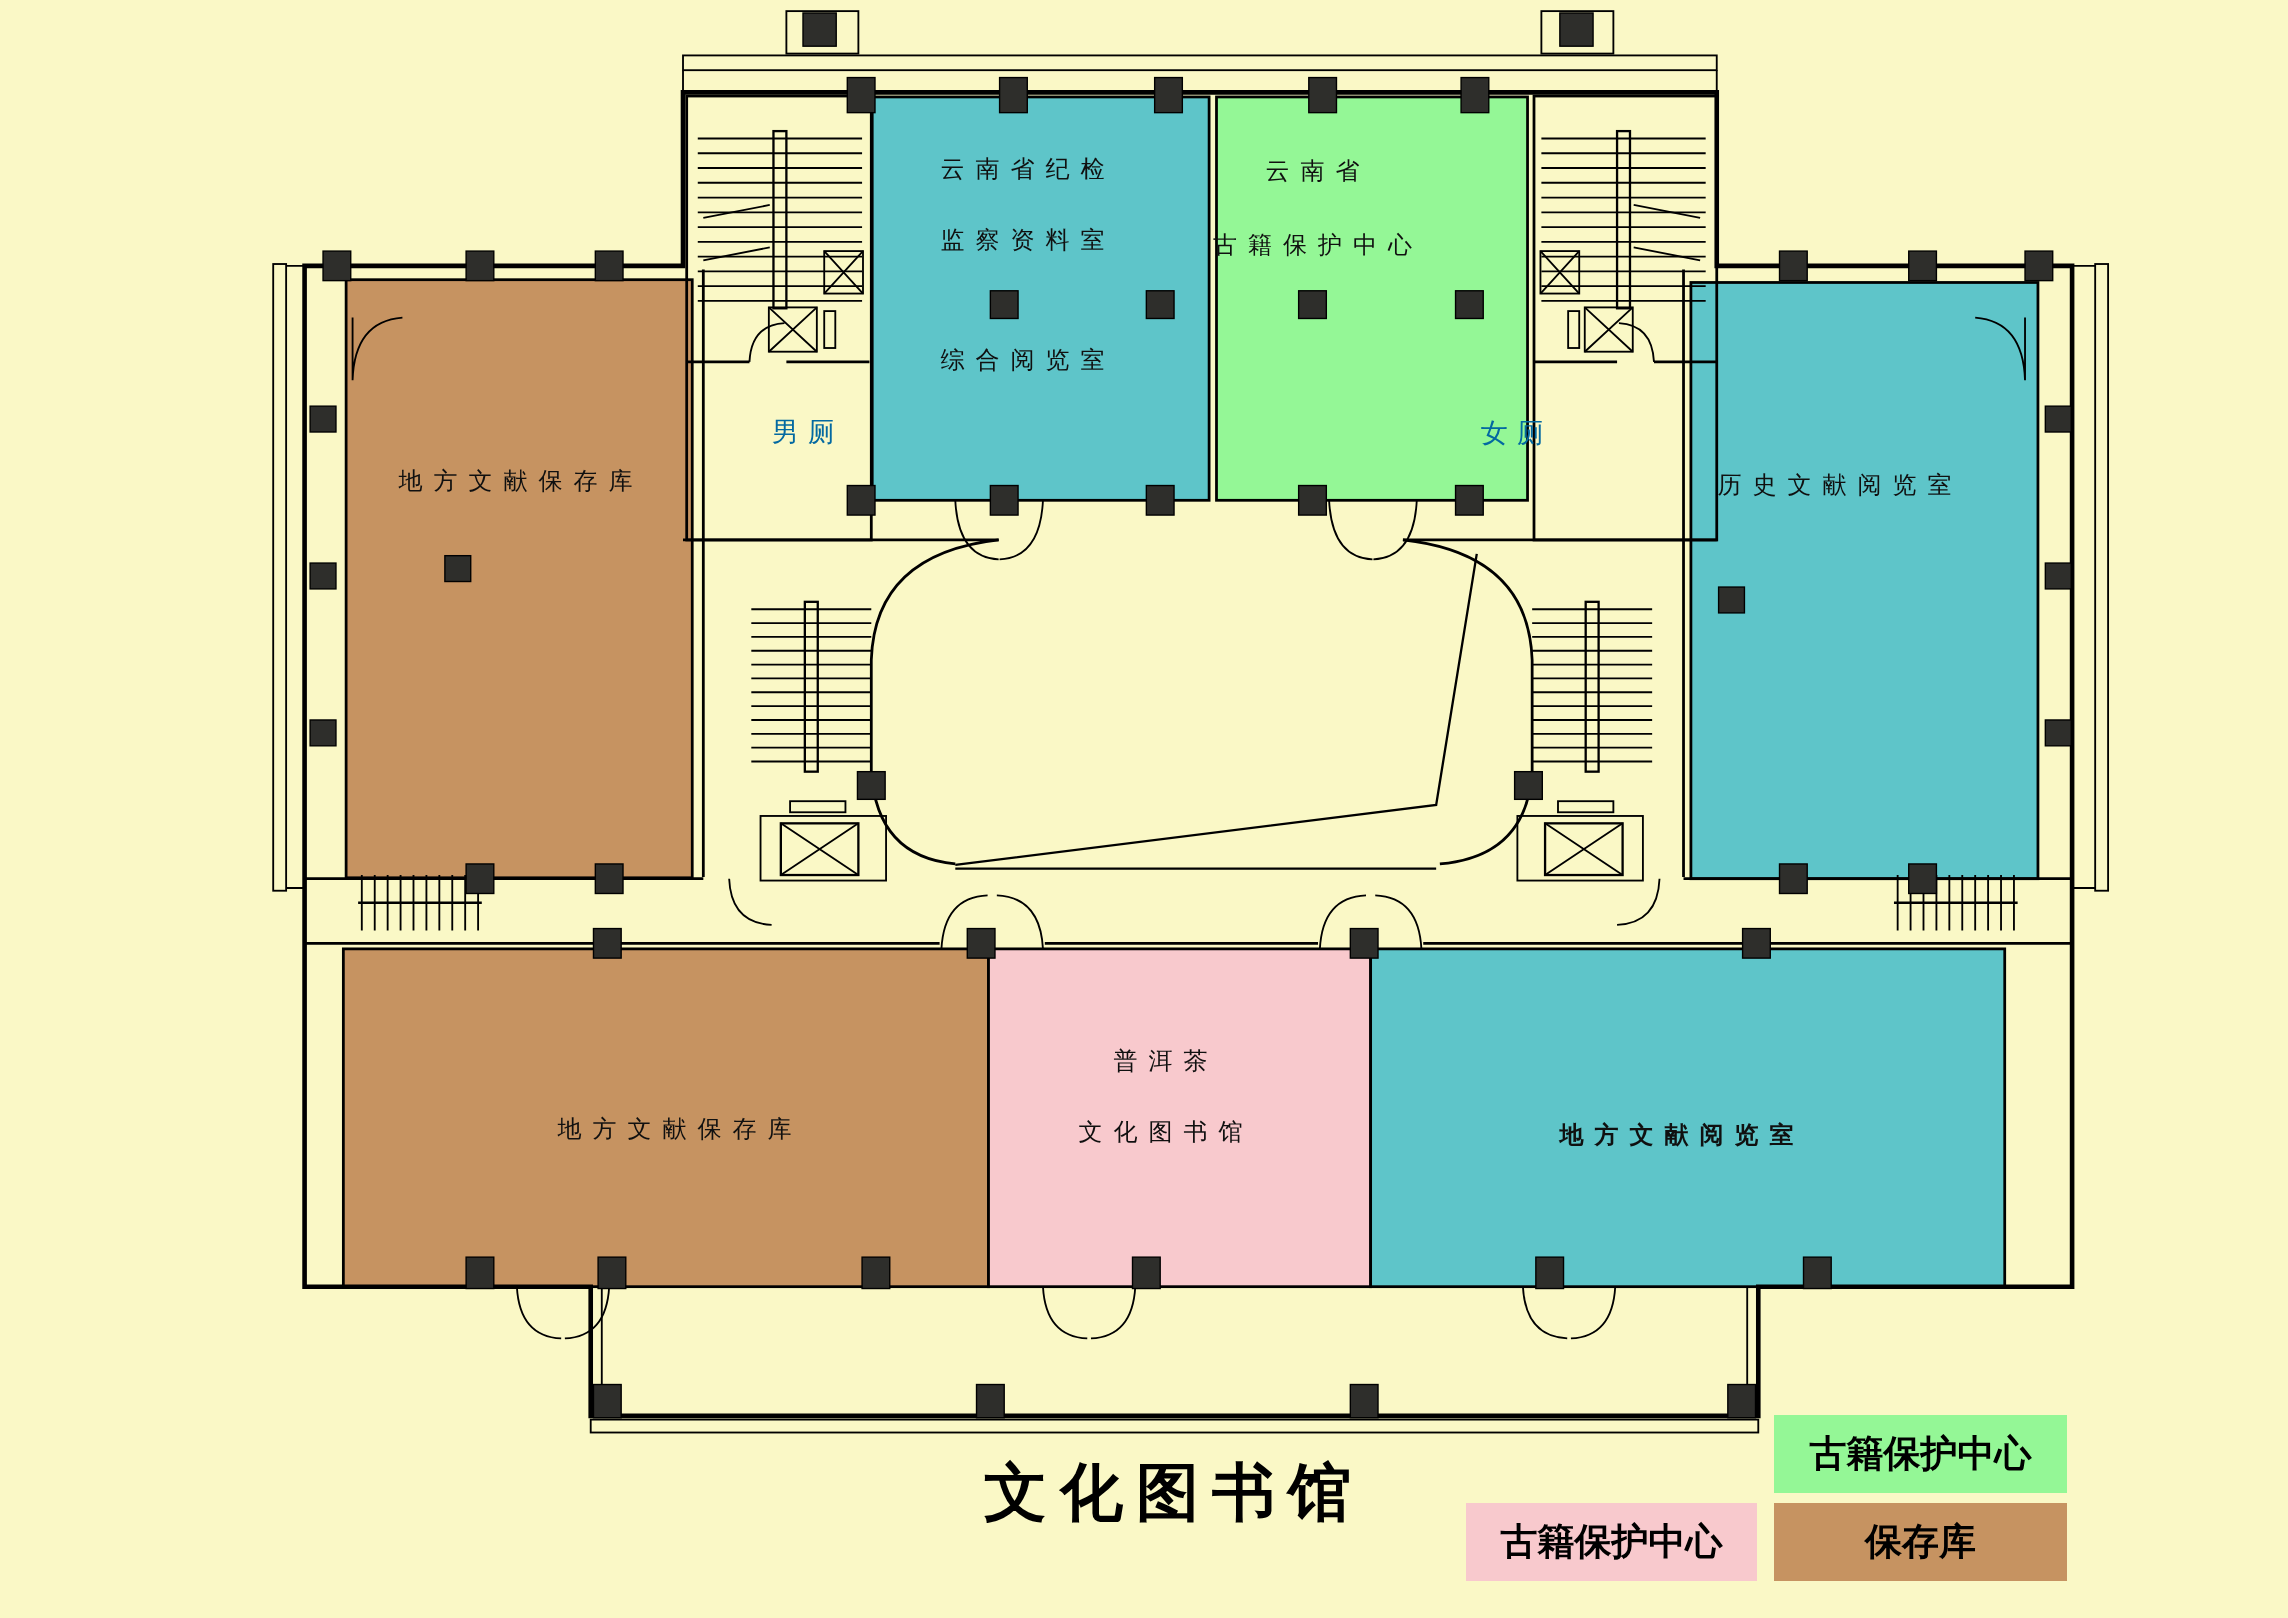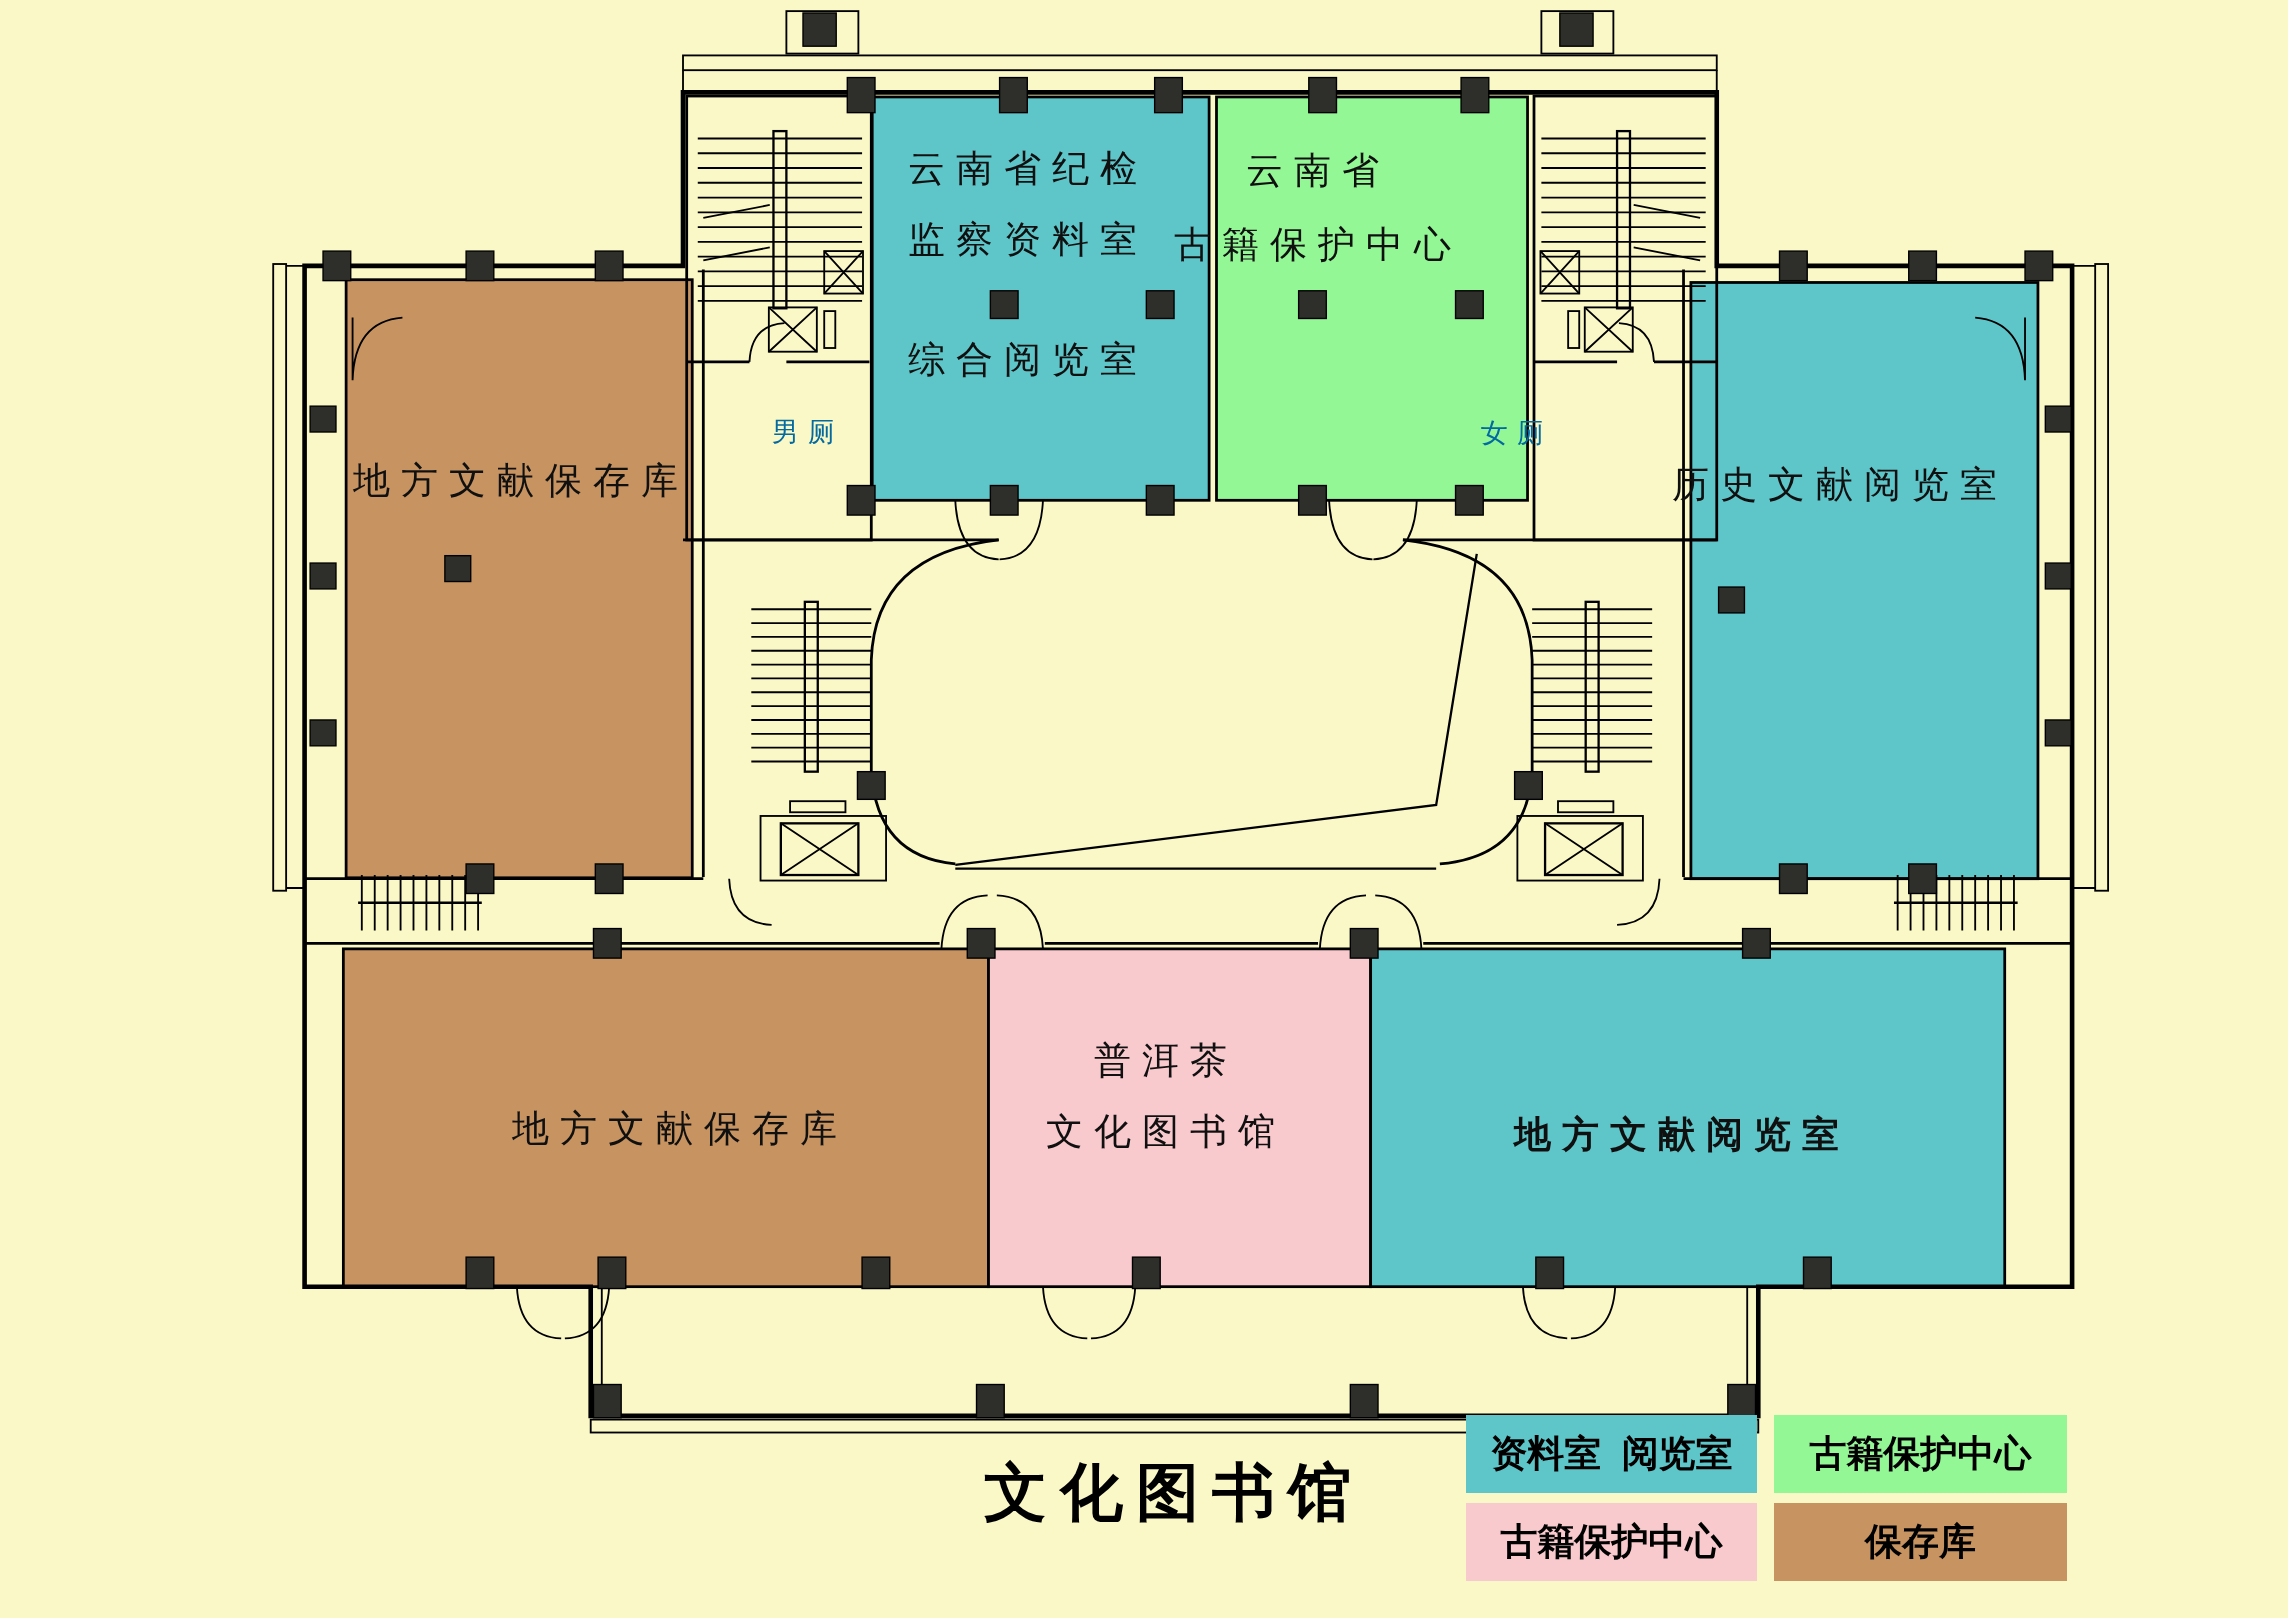--- a/index.html
+++ b/index.html
@@ -9,21 +9,21 @@
     background:#FAF8C6;
     overflow:hidden;
     font-family:"Liberation Serif","DejaVu Serif",serif;
   }
   #plan-svg{position:absolute;left:0;top:0;}
   .room-label{
     position:absolute;
     transform:translate(-50%,-50%);
     white-space:nowrap;
     color:#101010;
-    font-size:37px;
+    font-size:24px;
     letter-spacing:11px;
     font-family:"Liberation Serif","DejaVu Serif",serif;
   }
   .toilet-label{
     position:absolute;
     transform:translate(-50%,-50%);
     white-space:nowrap;
     color:#0369a1;
     font-size:27px;
     letter-spacing:9.2px;
@@ -230,19 +230,18 @@
   <div class="room-label" style="left:680px;top:1129px;">地方文献保存库</div>
   <div class="room-label" style="left:1166px;top:1061px;">普洱茶</div>
   <div class="room-label" style="left:1166px;top:1132px;">文化图书馆</div>
   <div class="room-label" style="left:1682px;top:1135px;font-weight:bold;">地方文献阅览室</div>
 
   <div class="toilet-label" style="left:808px;top:432px;">男厕</div>
   <div class="toilet-label" style="left:1517px;top:433px;">女厕</div>
 
   <div class="plan-title" style="left:1174px;top:1493px;">文化图书馆</div>
 
-  <div class="legend-item" style="left: 1466px; top: 1415px; width: 291px; height: 78px; background-color: rgb(94, 197, 201);">资料室  阅览室</div>
   <div class="legend-item" style="left: 1774px; top: 1415px; width: 293px; height: 78px; background-color: rgb(148, 247, 150);">古籍保护中心</div>
   <div class="legend-item" style="left: 1466px; top: 1503px; width: 291px; height: 78px; background-color: rgb(248, 201, 205);">古籍保护中心</div>
   <div class="legend-item" style="left: 1774px; top: 1503px; width: 293px; height: 78px; background-color: rgb(198, 147, 97); text-align: right;">保存库</div>
 
 </div>
 
 
 </body></html>

